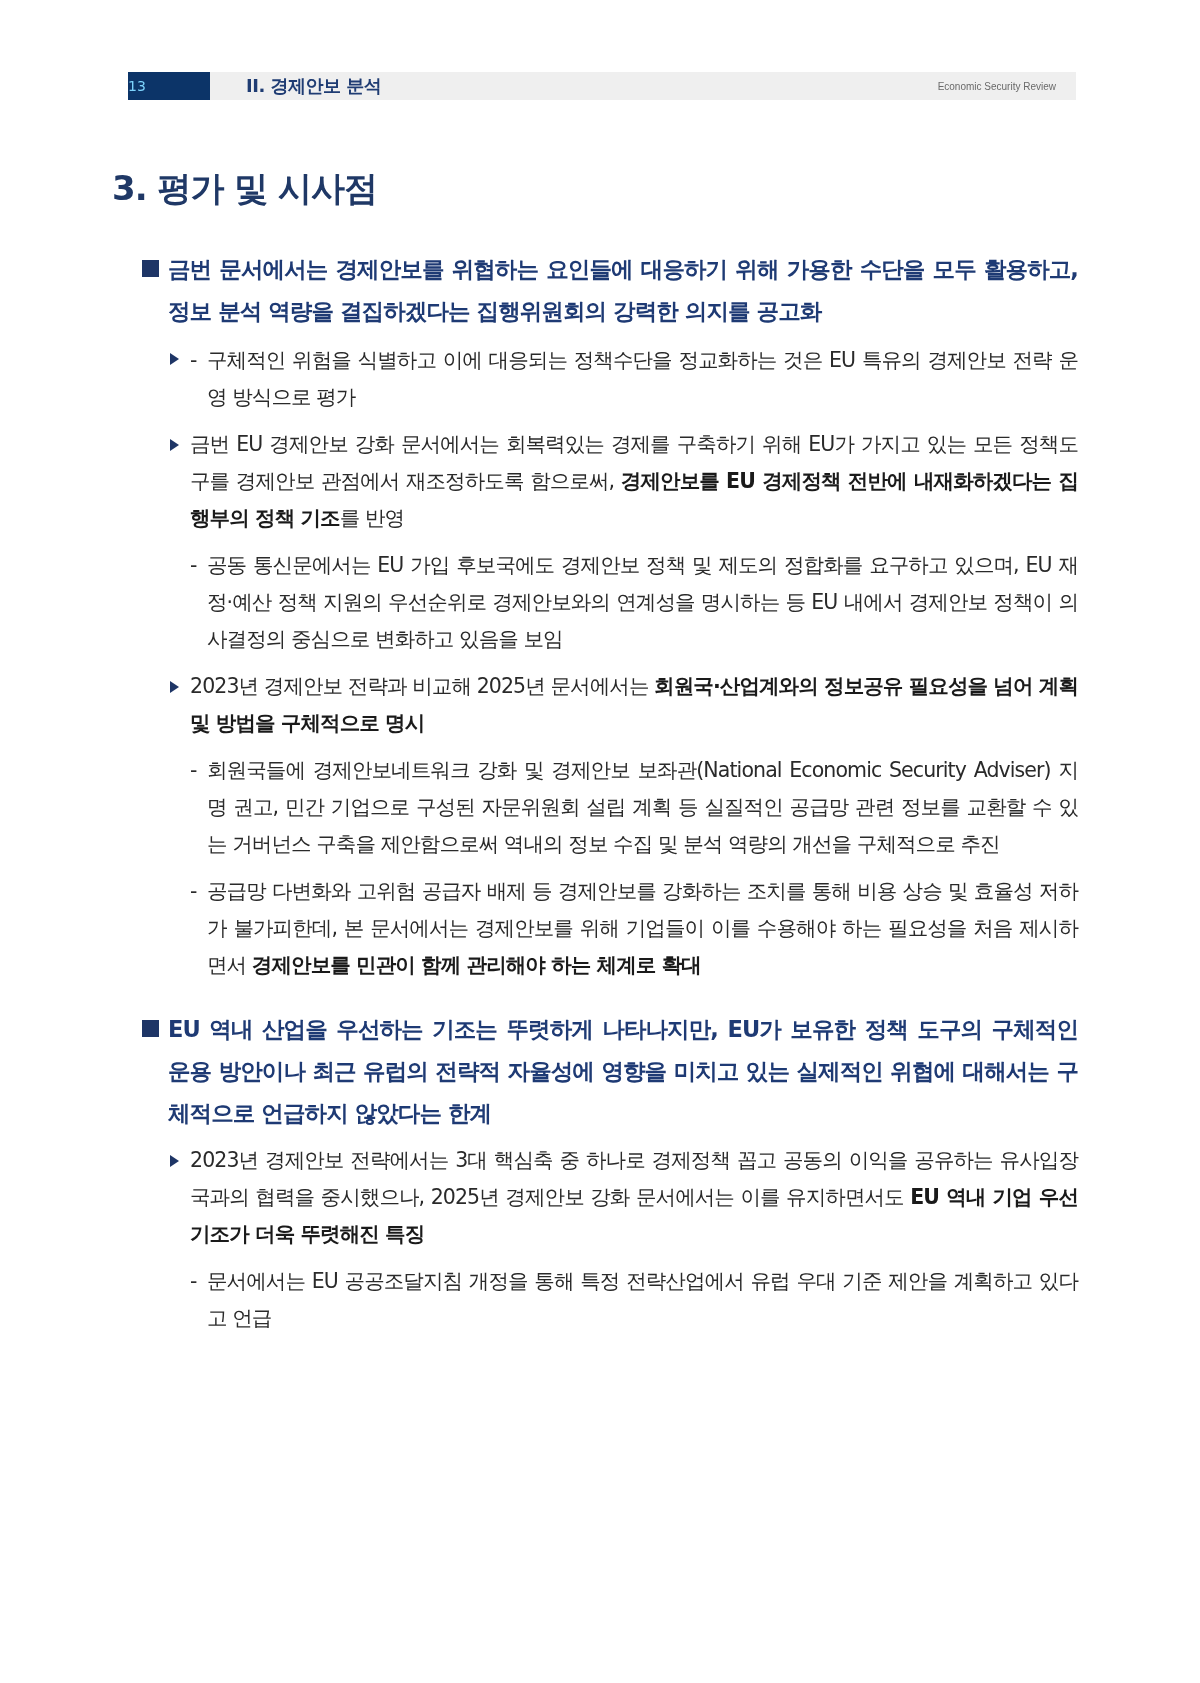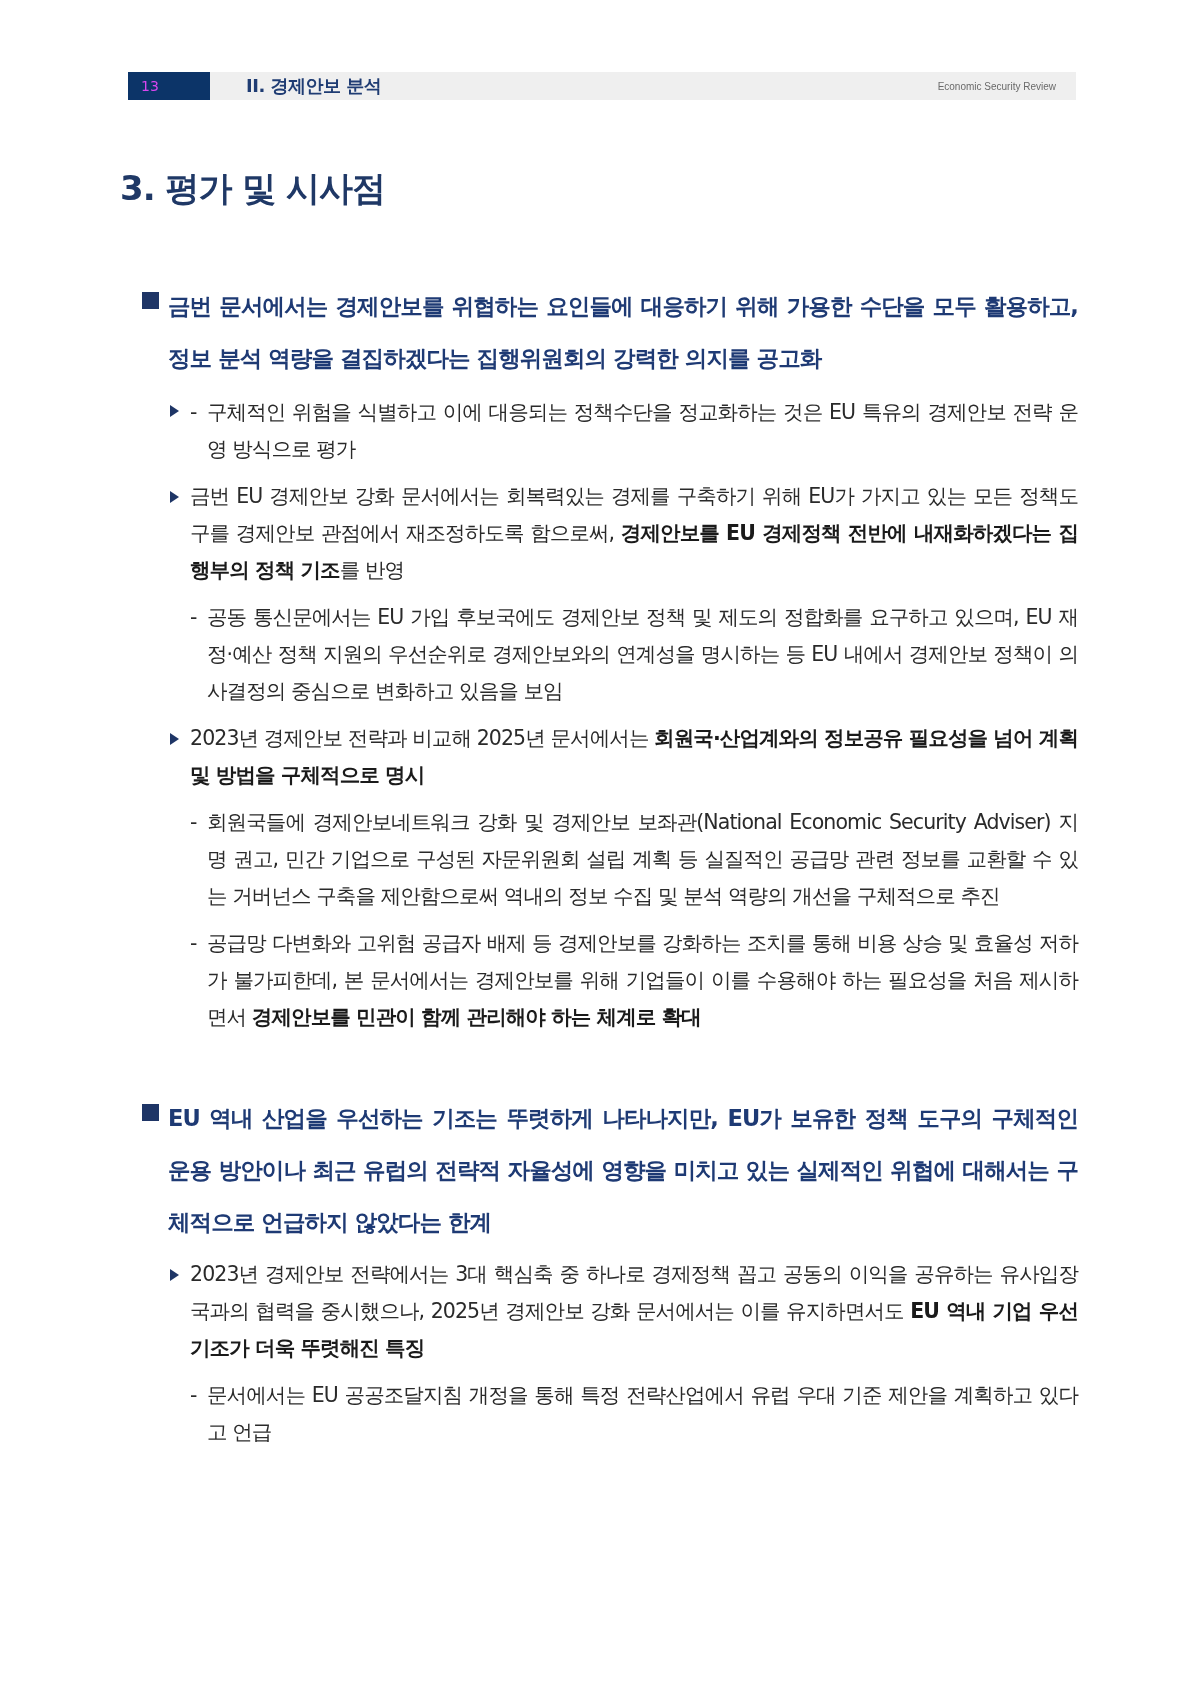--- a/index.html
+++ b/index.html
@@ -4,43 +4,42 @@
 <style>
   * { box-sizing: border-box; margin: 0; padding: 0; }
   html, body { width: 1200px; height: 1683px; background: #ffffff; }
   body { position: relative; font-family: "DejaVu Sans", "Liberation Sans", sans-serif; color: #2b2b2b; overflow: hidden; }
 
   .running-header {
     position: absolute; left: 128px; top: 72px; width: 948px; height: 28px;
     background: #efefef; display: flex; align-items: center;
   }
   .page-num {
-    width: 82px; height: 28px; background: #0c3468; color: #d946ef;
-    font-size: 14px; display: flex; align-items: center; padding-left: 13px;
+    width: 82px; height: 28px; background: #0c3468; color: #7dd3fc;
+    font-size: 14px; display: flex; align-items: center; 
   }
   .chapter {
     margin-left: 36px; font-size: 18px; color: #1f3c73; font-weight: bold; letter-spacing: -0.5px;
   }
   .journal {
     margin-left: auto; margin-right: 20px; font-size: 10px; color: #6a6a6a;
     font-family: "Liberation Sans", sans-serif;
   }
 
   .section-title {
-    position: absolute; left: 120px; top: 166px;
+    position: absolute; left: 112px; top: 166px;
     font-size: 34px; font-weight: bold; color: #1f3866; letter-spacing: -1px;
   }
 
   .content { position: absolute; left: 128px; top: 248px; width: 950px; }
 
   .l1 {
     position: relative; padding-left: 40px; font-size: 22.5px; font-weight: bold;
-    color: #1e3a74; line-height: 52px; letter-spacing: -0.9px; margin-bottom: 8px;
+    color: #1e3a74; line-height: 42px; letter-spacing: -0.9px; margin-bottom: 8px;
     text-align: justify;
-    margin-top: 32px;
   }
   .l1 .sq {
     position: absolute; left: 14px; top: 12px; width: 17px; height: 17px; background: #1e3566;
   }
 
   .l2 {
     position: relative; padding-left: 62px; font-size: 20.5px; line-height: 37px;
     color: #2a2a2a; letter-spacing: -0.9px; margin-bottom: 10px; text-align: justify;
   }
   .l2 .tri {

